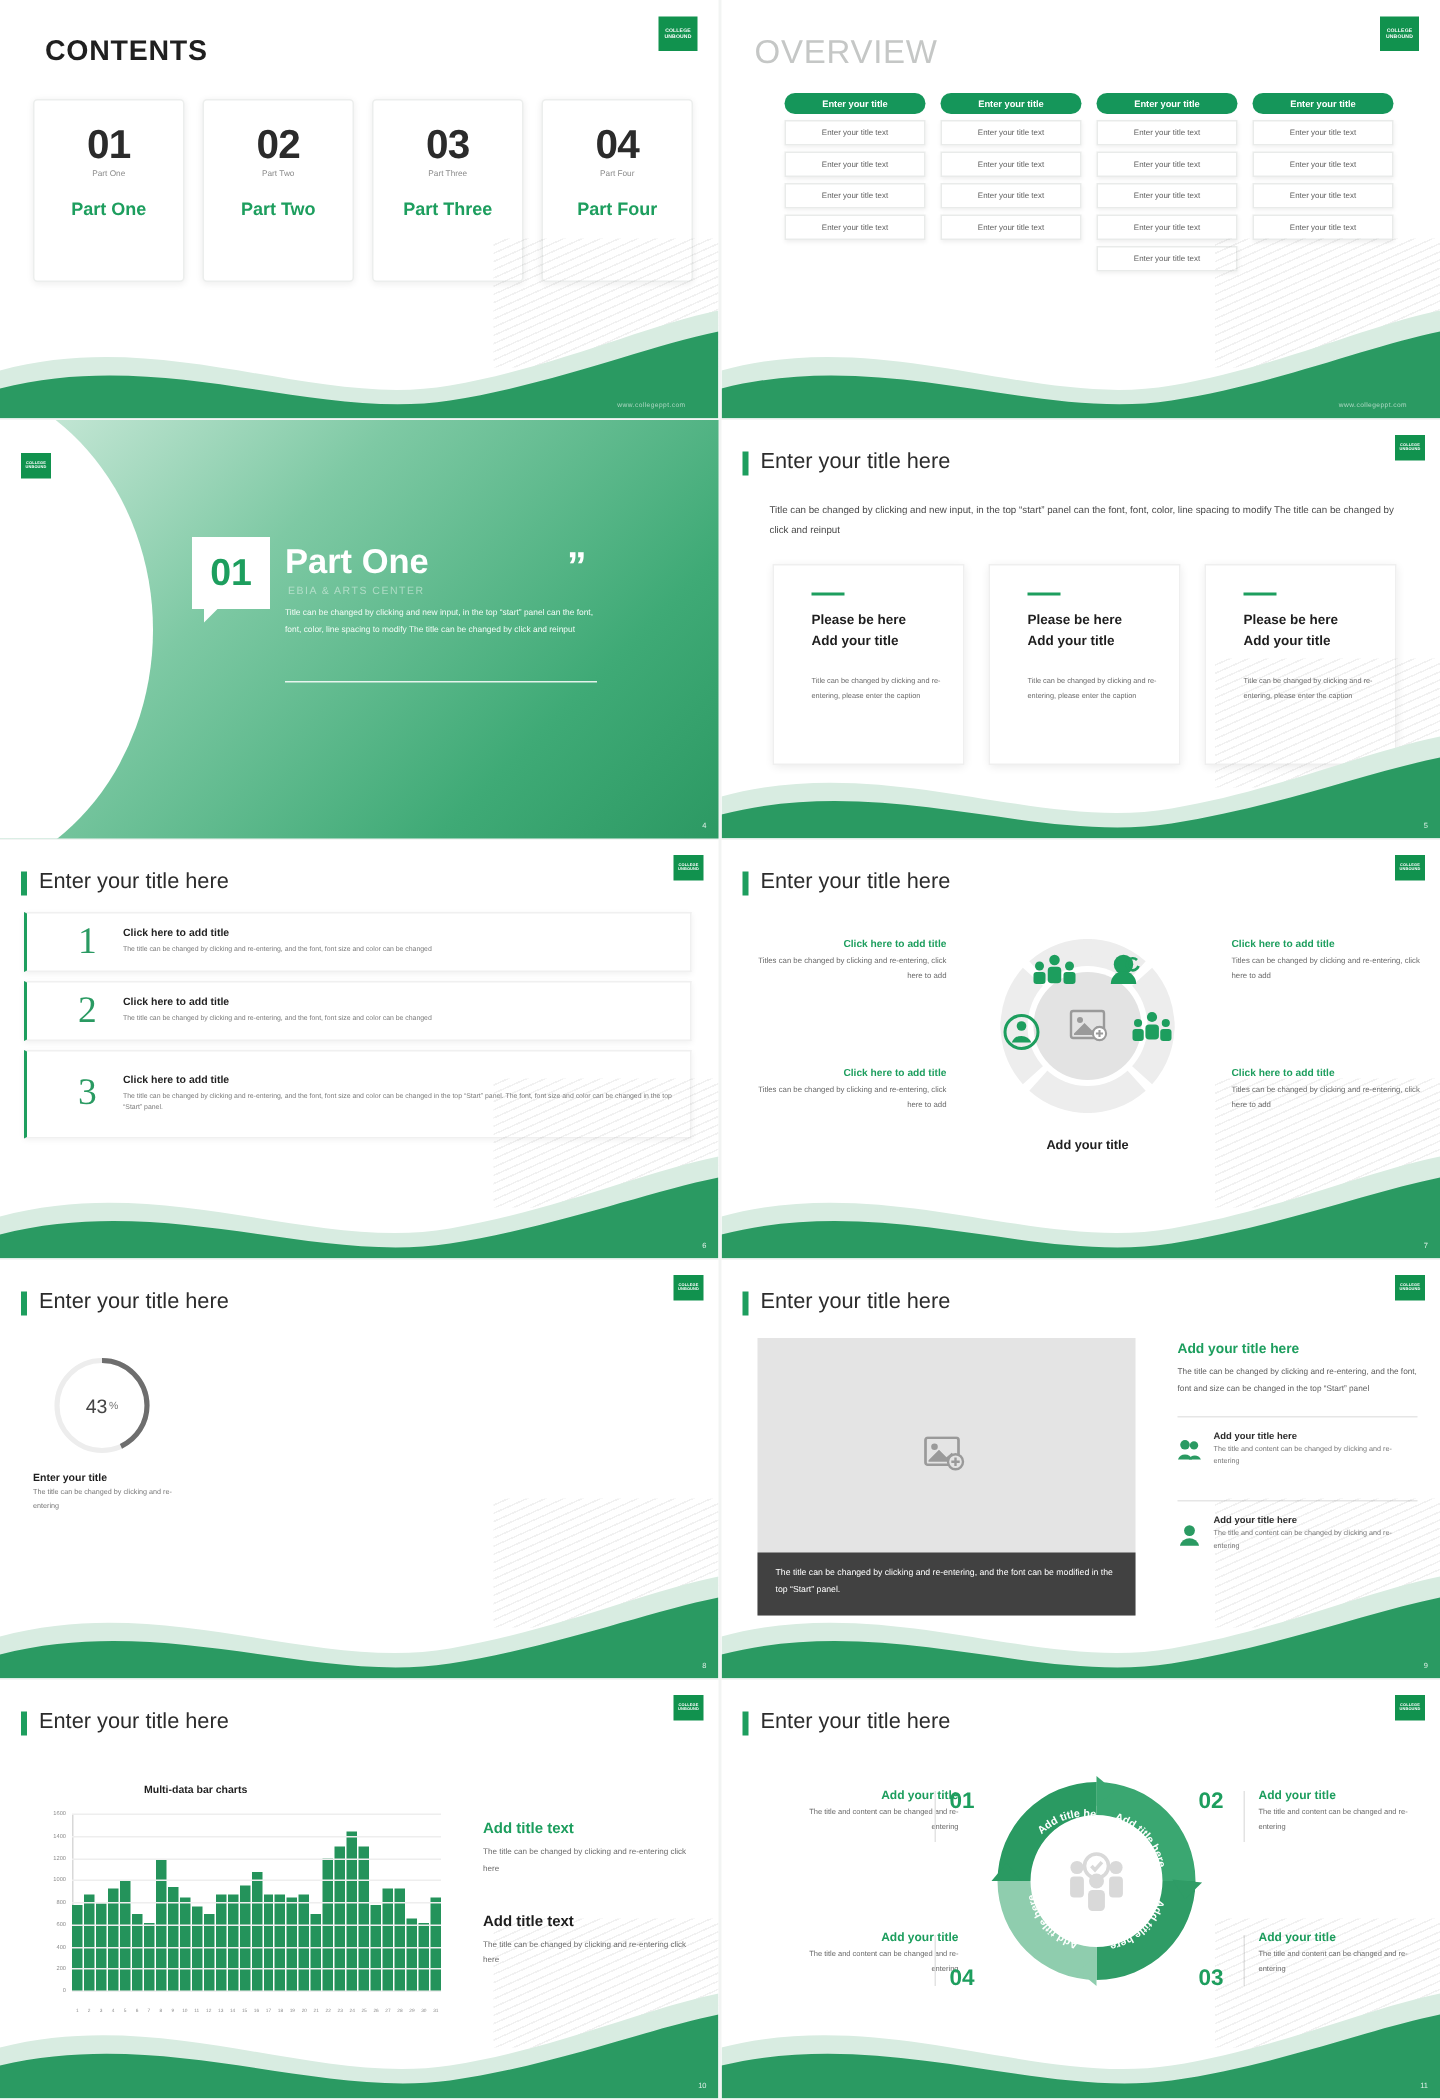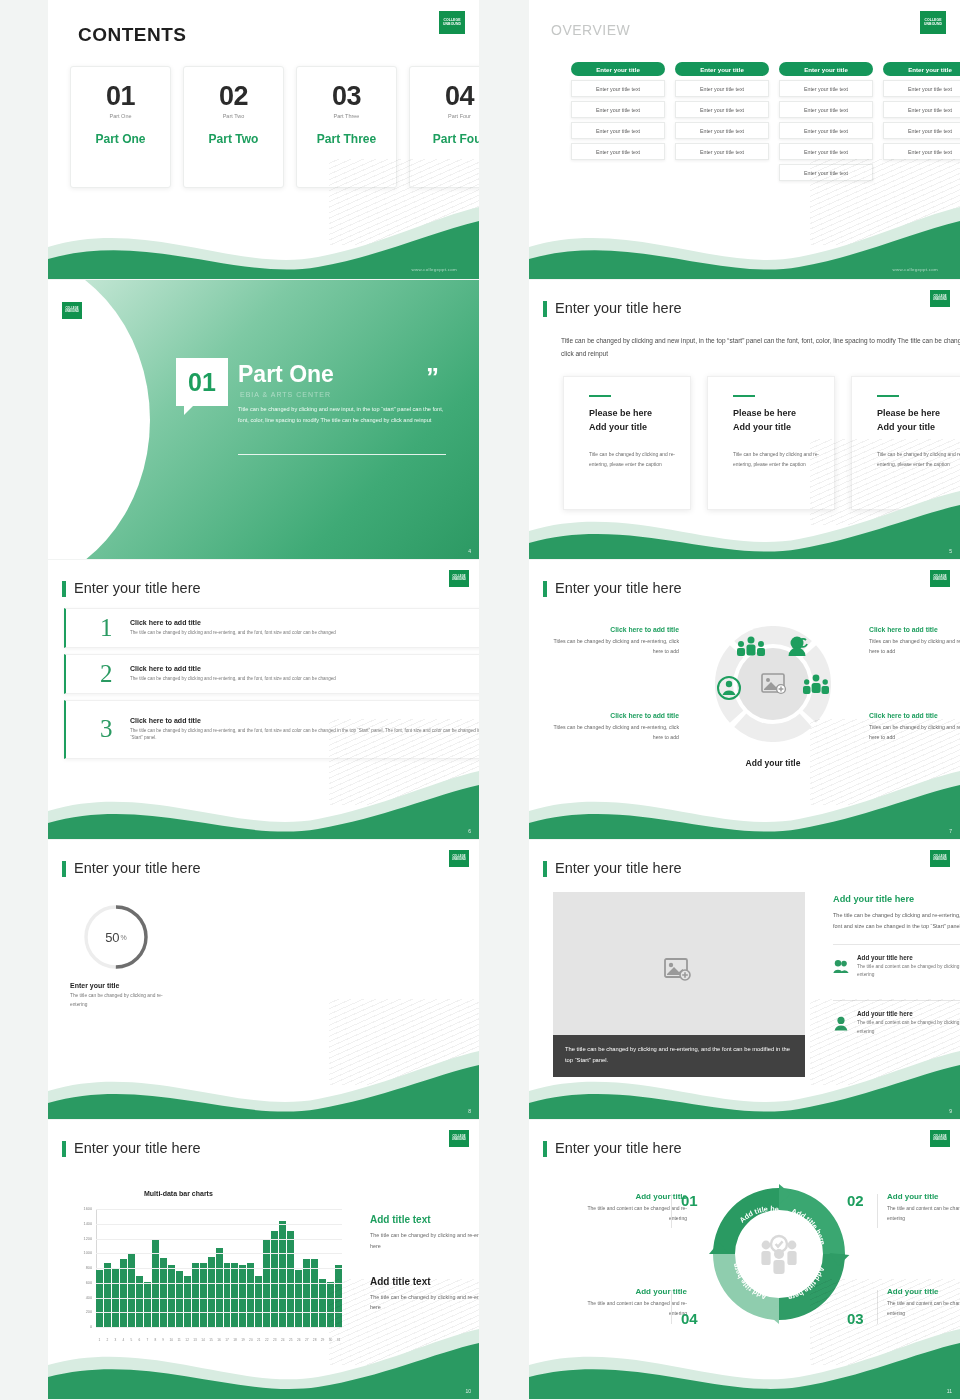--- a/index.html
+++ b/index.html
@@ -3,21 +3,21 @@
 <meta charset="utf-8">
 <style>
   * { margin:0; padding:0; box-sizing:border-box; }
   body {
     width:960px; height:1400px;
     background:#f2f4f3;
     font-family:"Liberation Sans", sans-serif;
     overflow:hidden;
   }
   .deck { display:grid; grid-template-columns:479px 479px; grid-auto-rows:279px; gap:1px 2px; }
-  .slide { position:relative; background:#fff; overflow:hidden;margin-left:48px; }
+  .slide { position:relative; background:#fff; overflow:hidden; }
 
   
   .wave { position:absolute; left:0; right:0; bottom:0; height:78px; pointer-events:none; }
   .wave svg { display:block; width:100%; height:100%; }
   .hatch { position:absolute; right:0; bottom:34px; width:150px; height:86px;
            background:repeating-linear-gradient(-24deg, rgba(0,0,0,0.055) 0 1px, transparent 1px 5px);
            pointer-events:none; }
   .pageno { position:absolute; right:8px; bottom:5px; font-size:5px; color:rgba(255,255,255,.85); }
   .wmark { position:absolute; right:22px; bottom:7px; font-size:4.4px; color:rgba(255,255,255,.6); letter-spacing:.3px; }
 
@@ -34,21 +34,21 @@
   .s1-title { position:absolute; left:30px; top:24px; font-size:19px; font-weight:700;
               color:#1f1f1f; letter-spacing:.5px; }
   .cards { position:absolute; left:22px; top:66px; display:flex; gap:12px; }
   .ccard { width:101px; height:122px; background:#fff; border:1px solid #eceeed;
            border-radius:3px; box-shadow:0 1px 5px rgba(0,0,0,.07); text-align:center; padding-top:14px; }
   .ccard .num { font-size:27px; font-weight:700; color:#2b2b2b; letter-spacing:-.5px; }
   .ccard .sub { font-size:5.5px; color:#8b8b8b; margin-top:1px; }
   .ccard .lbl { font-size:12px; font-weight:700; color:#1d9e5e; margin-top:13px; }
 
   
-  .ov-title { position:absolute; left:22px; top:22px; font-size:14px; font-weight:400; color:#c5c7c6; letter-spacing:.5px; }
+  .ov-title { position:absolute; left:22px; top:22px; font-size:22px; font-weight:400; color:#c5c7c6; letter-spacing:.5px; }
   .ov-grid { position:absolute; left:42px; top:62px; display:flex; gap:10px; }
   .ov-col { width:94px; }
   .ov-pill { height:14px; border-radius:8px; background:#15965a; color:#fff; font-size:6.2px;
              font-weight:700; display:flex; align-items:center; justify-content:center; }
   .ov-box { height:17px; margin-top:4px; background:#fff; border:1px solid #e9ebea;
             box-shadow:0 1px 3px rgba(0,0,0,.07); display:flex; align-items:center;
             justify-content:center; font-size:5.3px; color:#5d5d5d; }
 
   
   .s3 { background:linear-gradient(135deg,#cdeadb,#7ec9a4 35%,#3faa76 75%,#2c9963); }
@@ -418,24 +418,24 @@
     <div class="stitle">Enter your title here</div>
     <div class="logo sm">
       <b>COLLEGE</b>
       <b>UNBOUND</b>
     </div>
     <div class="rings">
       <div class="ring-cell">
         <div class="ring-wrap">
           <svg viewBox="0 0 70 70" width="70" height="70">
             <circle cx="35" cy="35" r="30" fill="none" stroke="#ededed" stroke-width="3.4"></circle>
-            <circle class="ring-arc" cx="35" cy="35" r="30" fill="none" stroke="#6e6e6e" stroke-width="3.4" transform="rotate(-90 35 35)" stroke-dasharray="94.24777960769379 188.49555921538757"></circle>
+            <circle class="ring-arc" cx="35" cy="35" r="30" fill="none" stroke="#6e6e6e" stroke-width="3.4" transform="rotate(-90 35 35)" stroke-dasharray="81.05309046261665 188.49555921538757"></circle>
           </svg>
           <div class="ring-val">
-            <span>50</span>
+            <span>43</span>
               <i>%</i>
           </div>
         </div>
         <div class="r-h">Enter your title</div>
         <div class="r-p">The title can be changed by clicking and re-entering</div>
       </div>
     </div>
     <div class="hatch"></div>
     <div class="wave">
       <svg viewBox="0 0 479 78" preserveAspectRatio="none">

